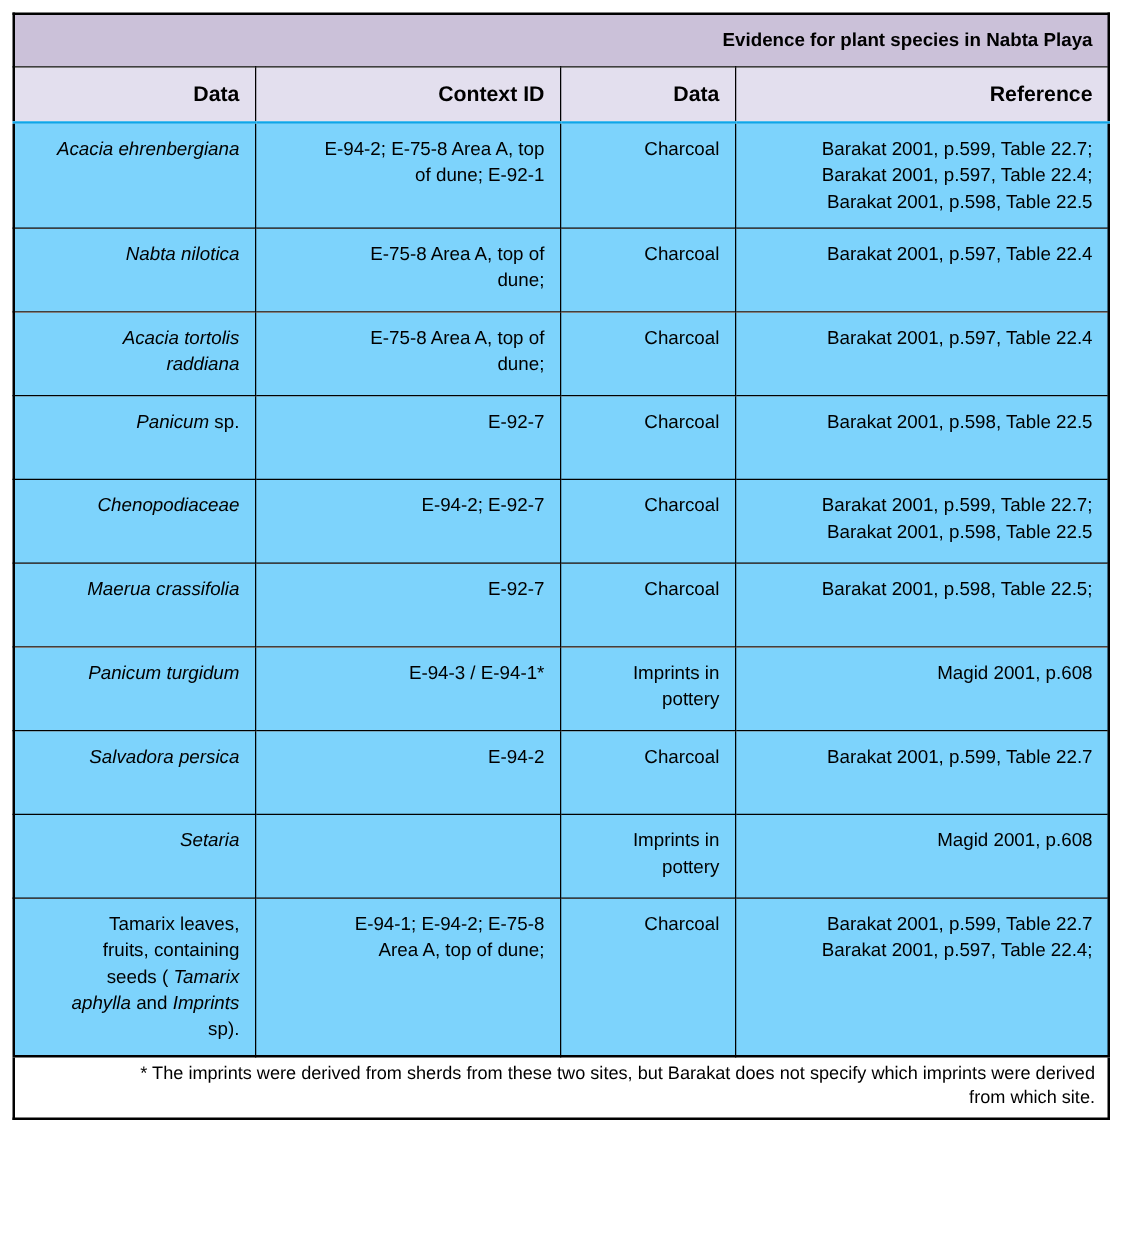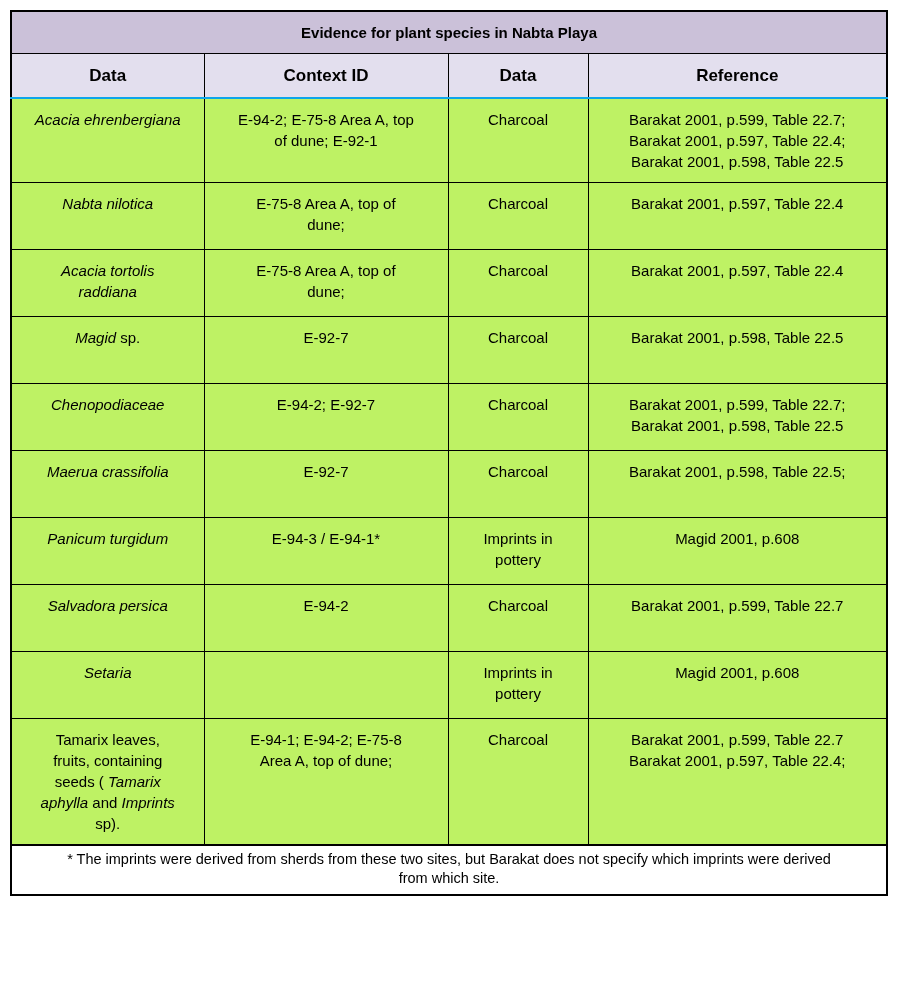--- a/index.html
+++ b/index.html
@@ -17,21 +17,21 @@
   }
   table.main-table {
     border-collapse: collapse;
     table-layout: fixed;
     width: 876px;
     border: 2px solid #000000;
   }
   .main-table th, .main-table td {
     border: 1.5px solid #000000;
     vertical-align: top;
-    text-align: center;
+    text-align: right;
     font-size: 15px;
     line-height: 1.4;
     padding: 10px 12px;
     white-space: pre-line;
     overflow: hidden;
     word-wrap: break-word;
   }
   .title-cell {
     background: #cbc1d9;
     font-size: 17px;
@@ -42,21 +42,21 @@
   }
   .header-row th {
     background: #e3dfee;
     font-size: 17px;
     font-weight: bold;
     padding: 11px 12px;
     line-height: 1.25;
     border-bottom: 2px solid #0ea5e9;
   }
   tbody td {
-    background: #bef264;
+    background: #7dd3fc;
     height: 46px;
   }
   td.footnote-cell {
     font-size: 14.5px;
     line-height: 1.3;
     padding: 4px 10px 6px 10px;
     height: auto;
     border-top: 2px solid #000000;
   }
   i { font-style: italic; }
@@ -106,21 +106,21 @@
     <td><i>Acacia tortolis
 raddiana</i></td>
     <td>E-75-8 Area A, top of
 dune;</td>
     <td>Charcoal</td>
     <td>Barakat 2001, p.597, Table 22.4</td>
   </tr>
 
 
   <tr>
-    <td><i>Magid</i><span> sp.</span></td>
+    <td><i>Panicum</i><span> sp.</span></td>
     <td>E-92-7</td>
     <td>Charcoal</td>
     <td>Barakat 2001, p.598, Table 22.5</td>
   </tr>
 
   <tr>
     <td><i>Chenopodiaceae</i></td>
     <td>E-94-2; E-92-7</td>
     <td>Charcoal</td>
     <td>Barakat 2001, p.599, Table 22.7;

